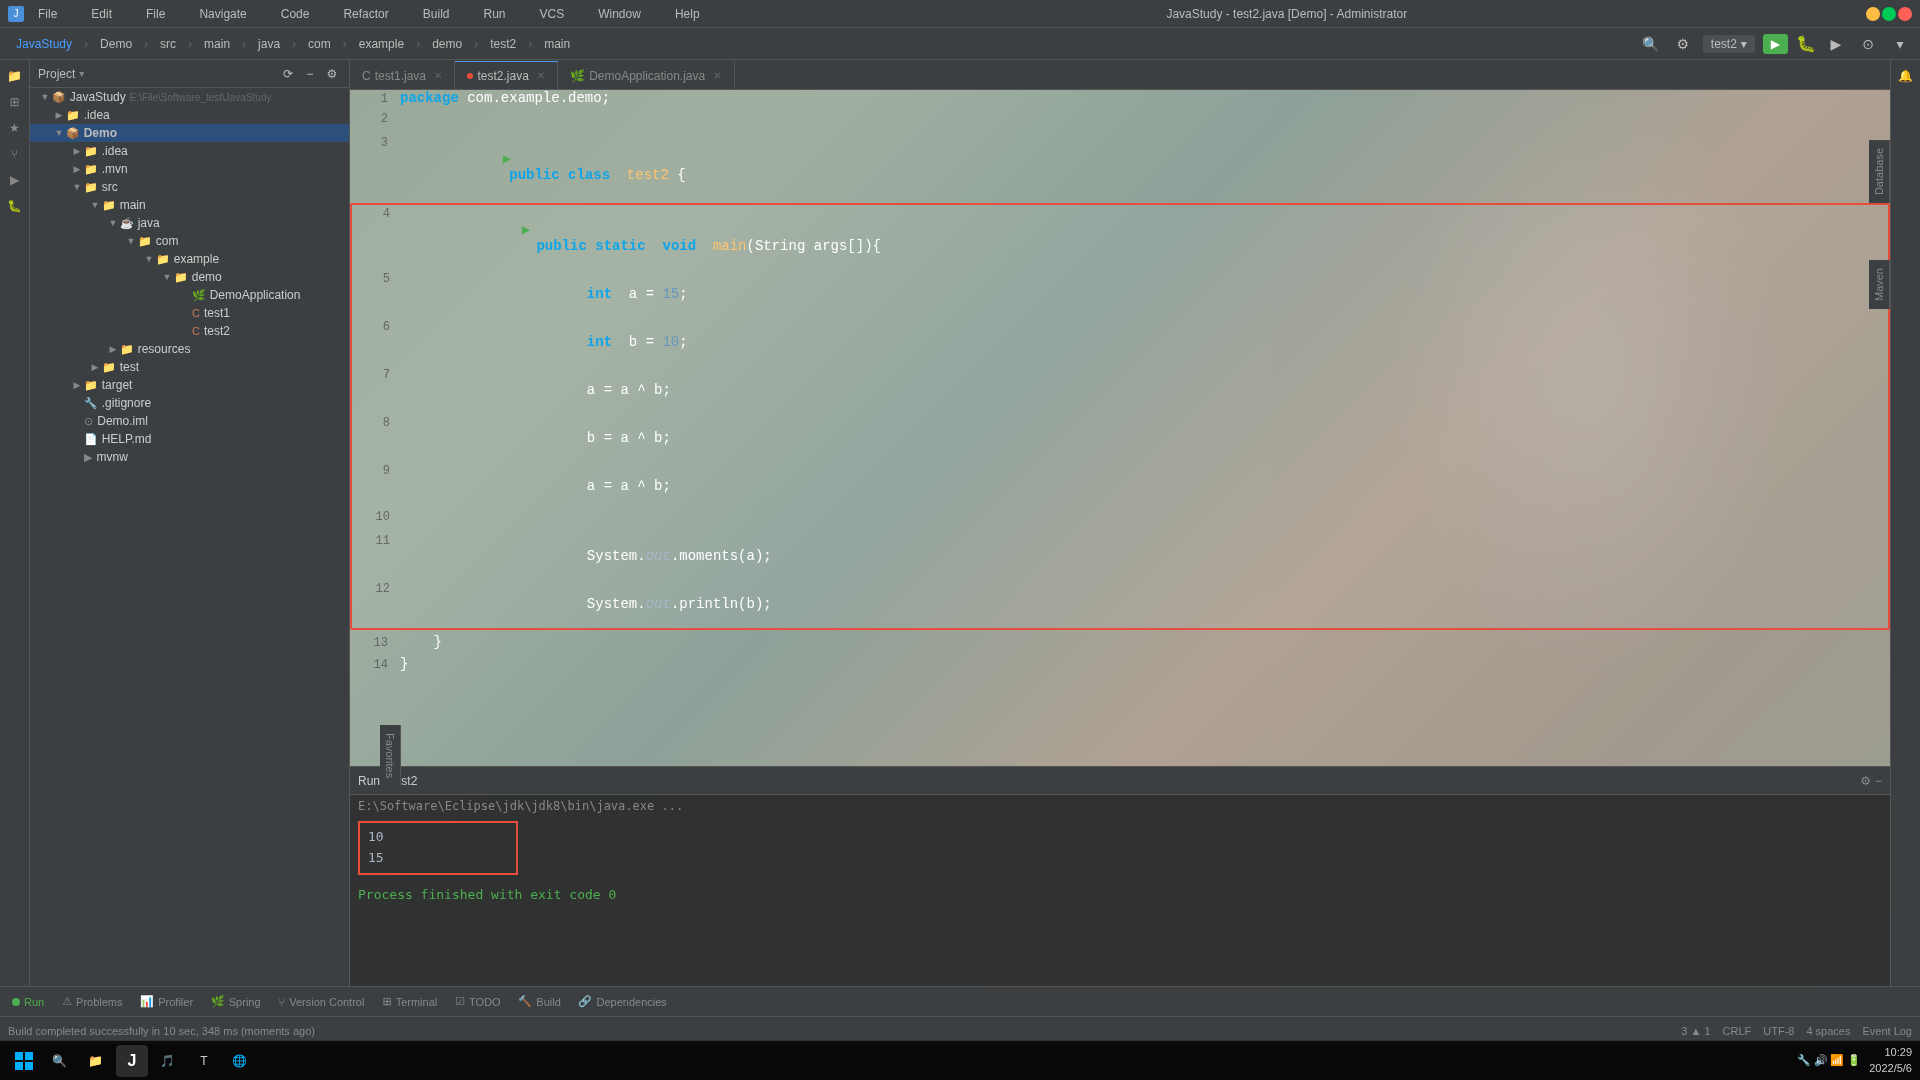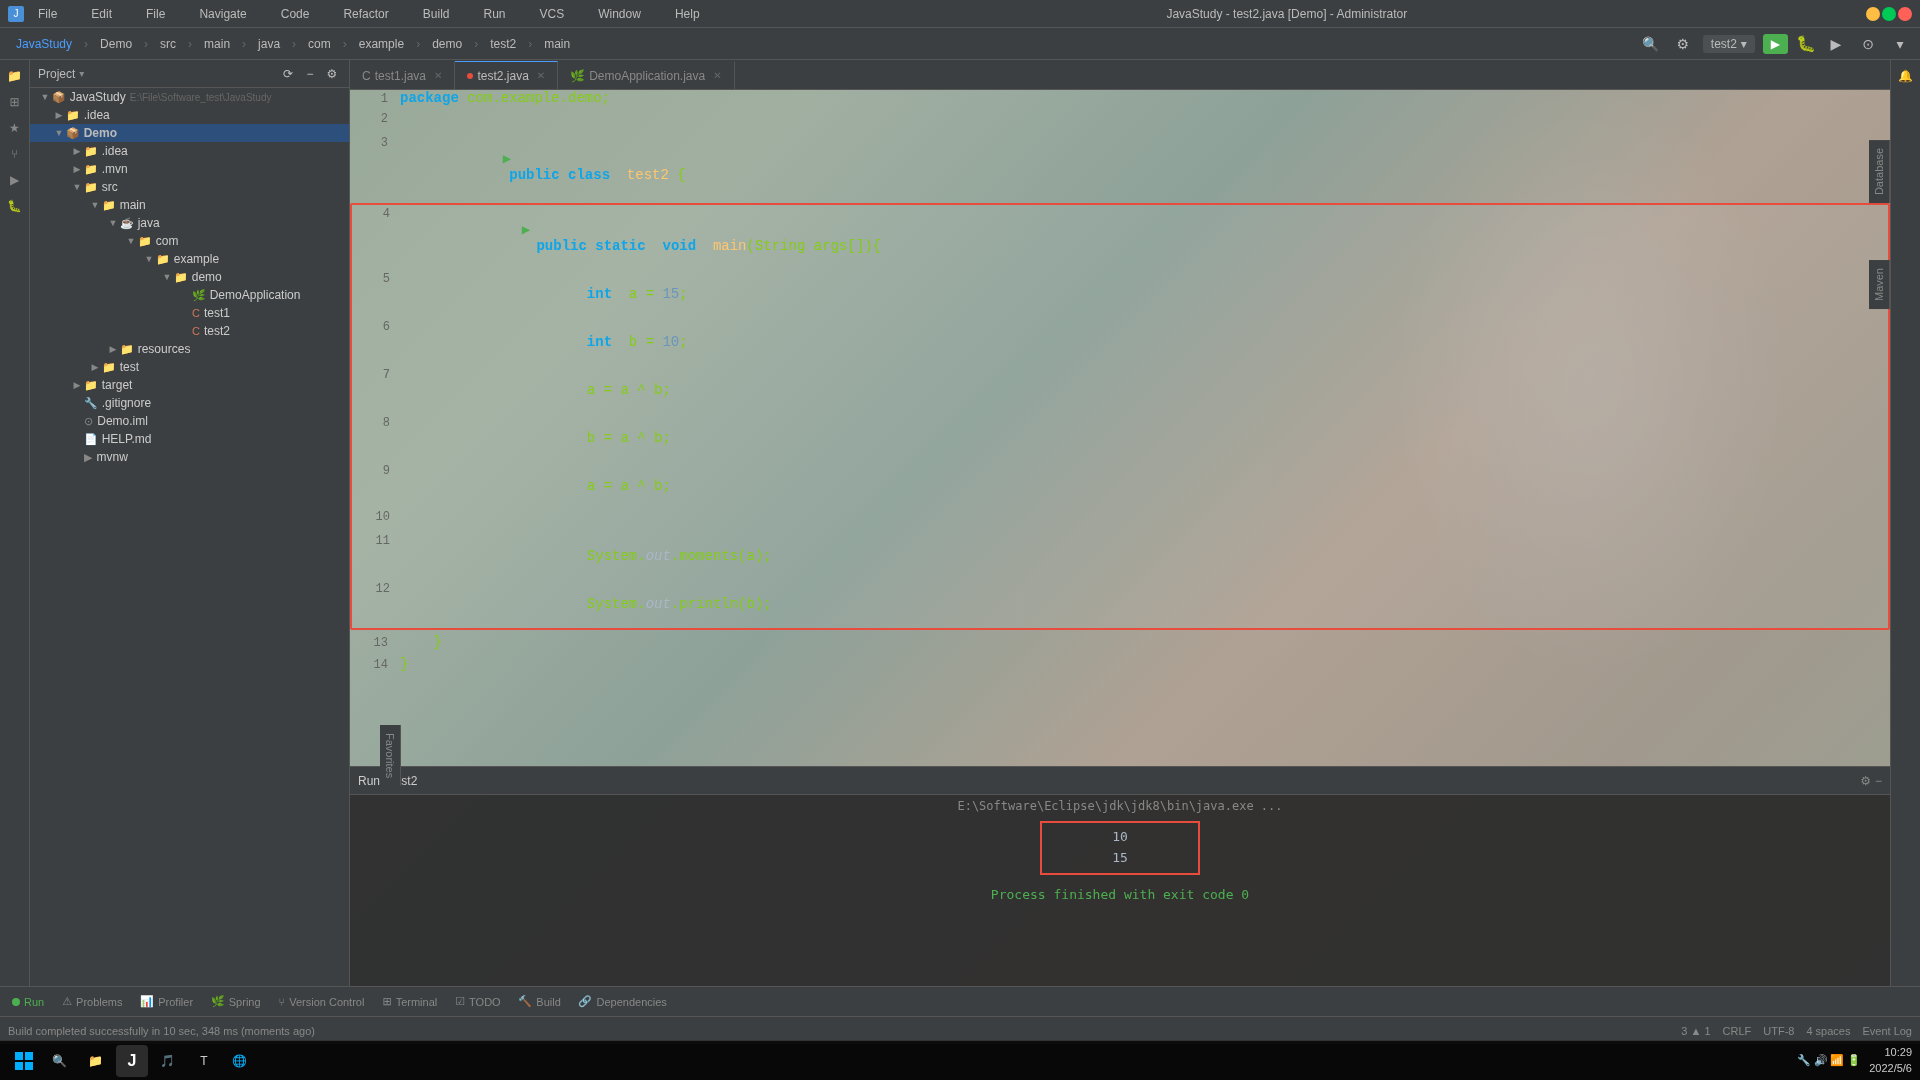--- a/index.html
+++ b/index.html
@@ -82,36 +82,36 @@
     #code-editor { width: 100%; height: 100%; overflow: auto; font-family: 'Consolas', 'Courier New', monospace; font-size: 14px; }
     .code-line { display: flex; min-height: 22px; align-items: baseline; padding: 0 8px; }
     .line-num { width: 30px; text-align: right; color: #666; font-size: 12px; margin-right: 12px; user-select: none; flex-shrink: 0; }
     .line-content { flex: 1; white-space: pre; }
 
     
     .kw { color: #0ea5e9; font-weight: bold; }
     .cls { color: #ffc66d; }
     .num { color: #6897bb; }
     .fn { color: #ffc66d; }
-    .plain { color: #84cc16; }
+    .plain { color: #ffffff; }
     .italic { color: #a9b7c6; font-style: italic; }
     .exec-arrow { color: #4caf50; margin-left: 2px; }
 
     
     .highlight-box {
       border: 2px solid #e74c3c;
       margin: 4px 0;
       border-radius: 2px;
       background: rgba(255,255,255,0.05);
     }
 
     
     #run-panel { height: 220px; background: rgba(43,43,43,0.95); border-top: 1px solid #555; z-index: 10; position: relative; display: flex; flex-direction: column; }
     #run-header { height: 28px; background: #3c3f41; display: flex; align-items: center; padding: 0 8px; gap: 8px; border-bottom: 1px solid #555; font-size: 12px; }
-    #run-content { flex: 1; padding: 4px 8px; font-family: 'Consolas', monospace; font-size: 13px; overflow-y: auto; text-align: center; }
+    #run-content { flex: 1; padding: 4px 8px; font-family: 'Consolas', monospace; font-size: 13px; overflow-y: auto; }
     .run-path { color: #888; font-size: 12px; margin-bottom: 4px; }
     .run-output { border: 2px solid #e74c3c; display: inline-block; padding: 4px 8px; margin: 4px 0; min-width: 160px; }
     .run-num { color: #a9b7c6; display: block; line-height: 1.6; }
     .run-success { color: #4caf50; font-family: 'Consolas', monospace; margin-top: 8px; }
 
     
     #right-icons { width: 30px; background: #3c3f41; display: flex; flex-direction: column; align-items: center; padding-top: 4px; gap: 2px; border-left: 1px solid #555; }
 
     
     #statusbar { height: 28px; background: #3c3f41; display: flex; align-items: center; padding: 0 8px; gap: 12px; border-top: 1px solid #555; font-size: 11px; color: #888; }

